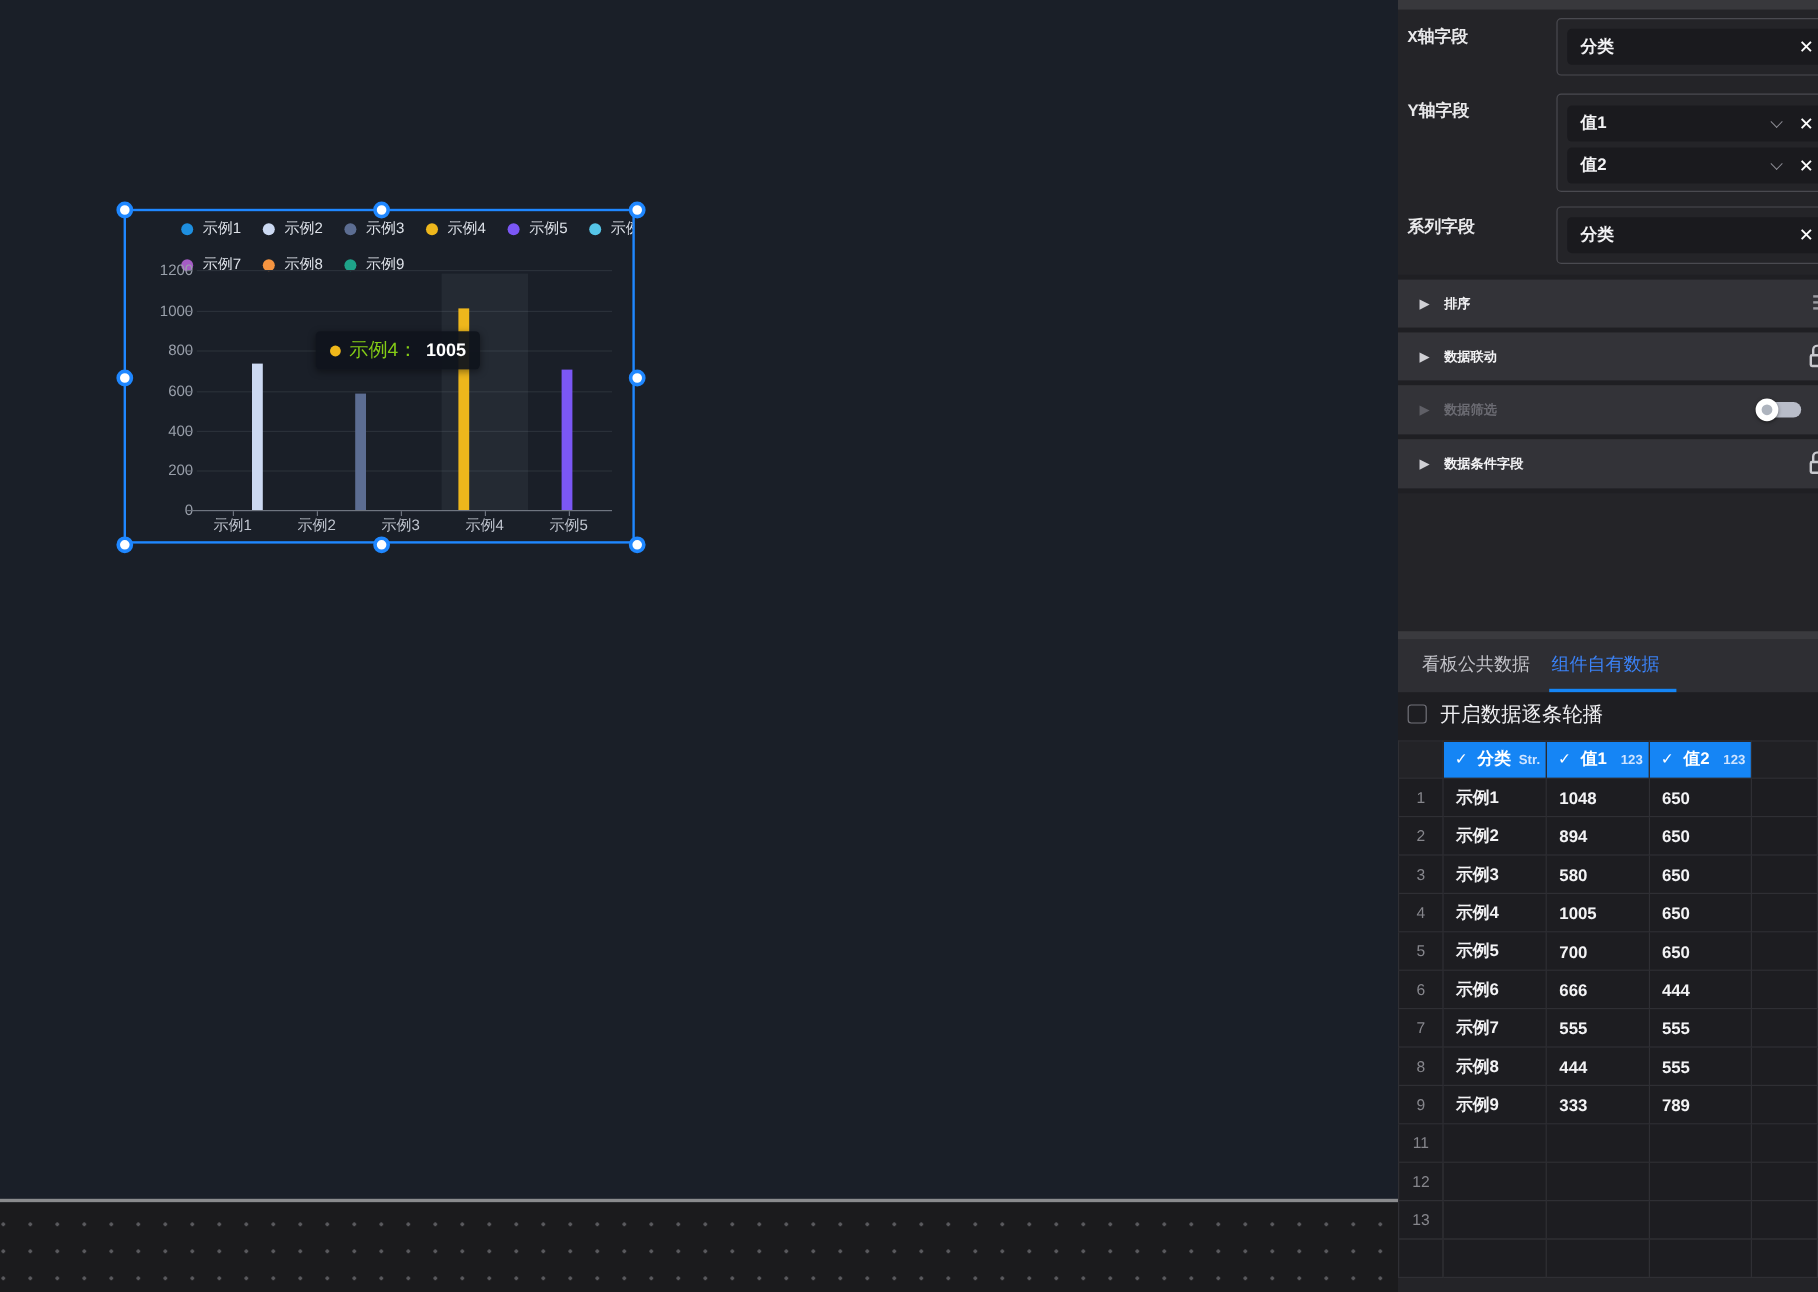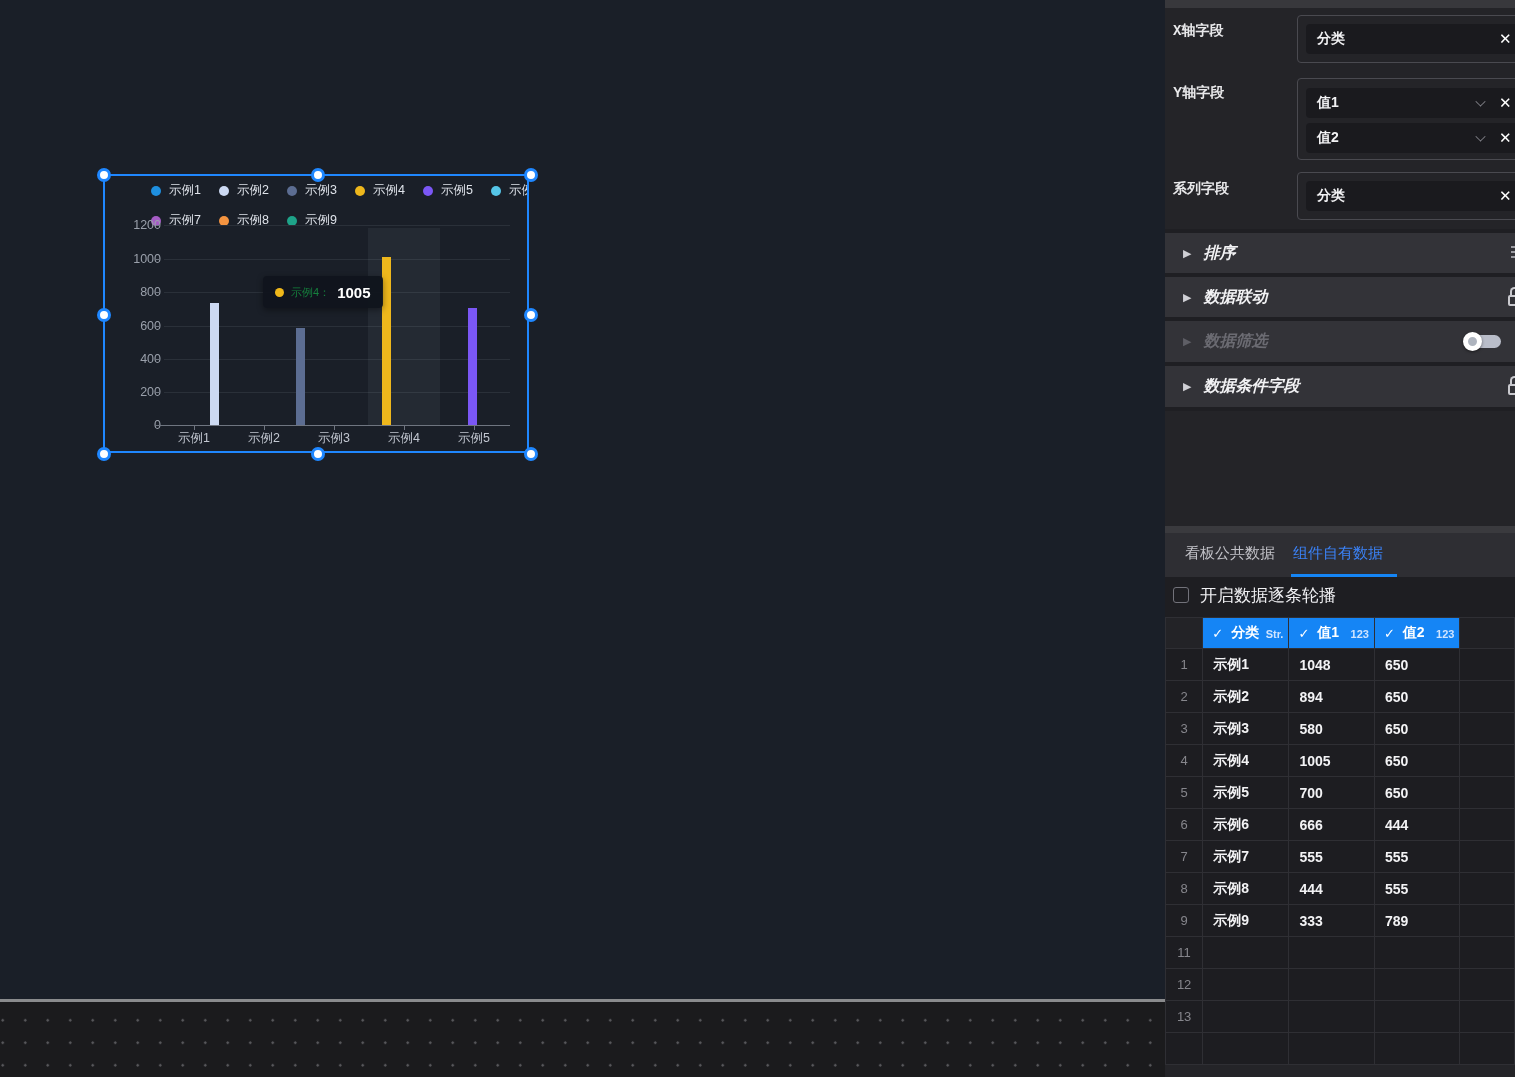--- a/index.html
+++ b/index.html
@@ -30,39 +30,39 @@
   .ytickmark { position:absolute; left:51px; width:4px; height:1px; background:#6f7580; }
   .xtickmark { position:absolute; top:250px; width:1px; height:4px; background:#6f7580; }
   .xlabel { position:absolute; top:254px; width:60px; margin-left:-30px; text-align:center;
             font-size:12.5px; color:#c2c7d1; }
   #shadow-band { position:absolute; left:263px; top:52px; width:72px; height:197px; background:rgba(205,215,235,0.06); }
   .bar { position:absolute; width:9px; }
   #chart-tooltip { position:absolute; left:158px; top:100px; height:32px; padding:0 12px;
                    background:rgba(16,20,28,0.95); border-radius:4px; display:flex; align-items:center;
                    gap:7px; z-index:4; box-shadow:0 2px 6px rgba(0,0,0,0.4); }
   #tooltip-dot { width:9px; height:9px; border-radius:50%; background:#f0b81a; }
-  #tooltip-label { font-size:11px; color:#15803d; white-space:nowrap; }
+  #tooltip-label { font-size:16px; color:#84cc16; white-space:nowrap; }
   #tooltip-value { font-size:15px; font-weight:bold; color:#ffffff; white-space:nowrap; }
 
   
   #panel { position:absolute; left:1165px; top:0; width:350px; height:1077px; background:#242428; overflow:hidden; }
   #panel-top-strip { position:absolute; left:0; top:0; width:350px; height:8px; background:#38383c; }
   .field-label { position:absolute; left:8px; font-size:14px; font-weight:bold; color:#e8e8ea; }
   .field-box { position:absolute; left:132px; width:226px; border:1px solid #4a4a50; border-radius:4px; }
   .field-pill { position:absolute; left:8px; width:215px; height:30px; background:#1a1a1e; border-radius:4px;
                 display:flex; align-items:center; }
   .pill-text { margin-left:11px; font-size:14px; font-weight:bold; color:#f2f2f4; }
   .pill-close { position:absolute; left:193px; top:6px; font-size:15px; font-weight:bold; color:#ffffff; cursor:pointer; }
   .pill-chevron { position:absolute; left:170px; top:9px; width:9px; height:9px; }
   .pill-chevron::before { content:""; position:absolute; left:0; top:0; width:8px; height:8px;
        border-right:1.8px solid #8d8d95; border-bottom:1.8px solid #8d8d95; transform:rotate(45deg) scale(0.8); }
   #sections-bg { position:absolute; left:0; top:229px; width:350px; height:182px; background:#1f1f23; }
   .section-row { position:absolute; left:0; width:350px; background:#333338; display:flex; align-items:center; }
   .section-arrow { margin-left:18px; font-size:11px; color:#d0d0d5; }
-  .section-title { margin-left:12px; font-size:16px; font-weight:bold; color:#f2f2f4;font-style:italic; }
+  .section-title { margin-left:12px; font-size:11px; font-weight:bold; color:#f2f2f4; }
   .section-row.disabled .section-arrow { color:#5f5f66; }
   .section-row.disabled .section-title { color:#6b6b72; }
   .lock-icon { position:absolute; left:343px; top:10px; width:14px; height:20px; }
   .lock-shackle { position:absolute; left:2px; top:0; width:9px; height:10px;
                   border:2px solid #c9c9ce; border-bottom:none; border-radius:5px 5px 0 0; }
   .lock-body { position:absolute; left:0; top:8px; width:14px; height:11px;
                border:2px solid #c9c9ce; border-radius:2px; }
   .more-icon { position:absolute; left:346px; top:13px; width:12px; height:14px; }
   .more-icon span { display:block; width:11px; height:2px; background:#9a9aa0; margin-bottom:3px; }
   .toggle { position:absolute; left:303px; top:14px; width:33px; height:13px; border-radius:7px; background:#b9bdc9; }

